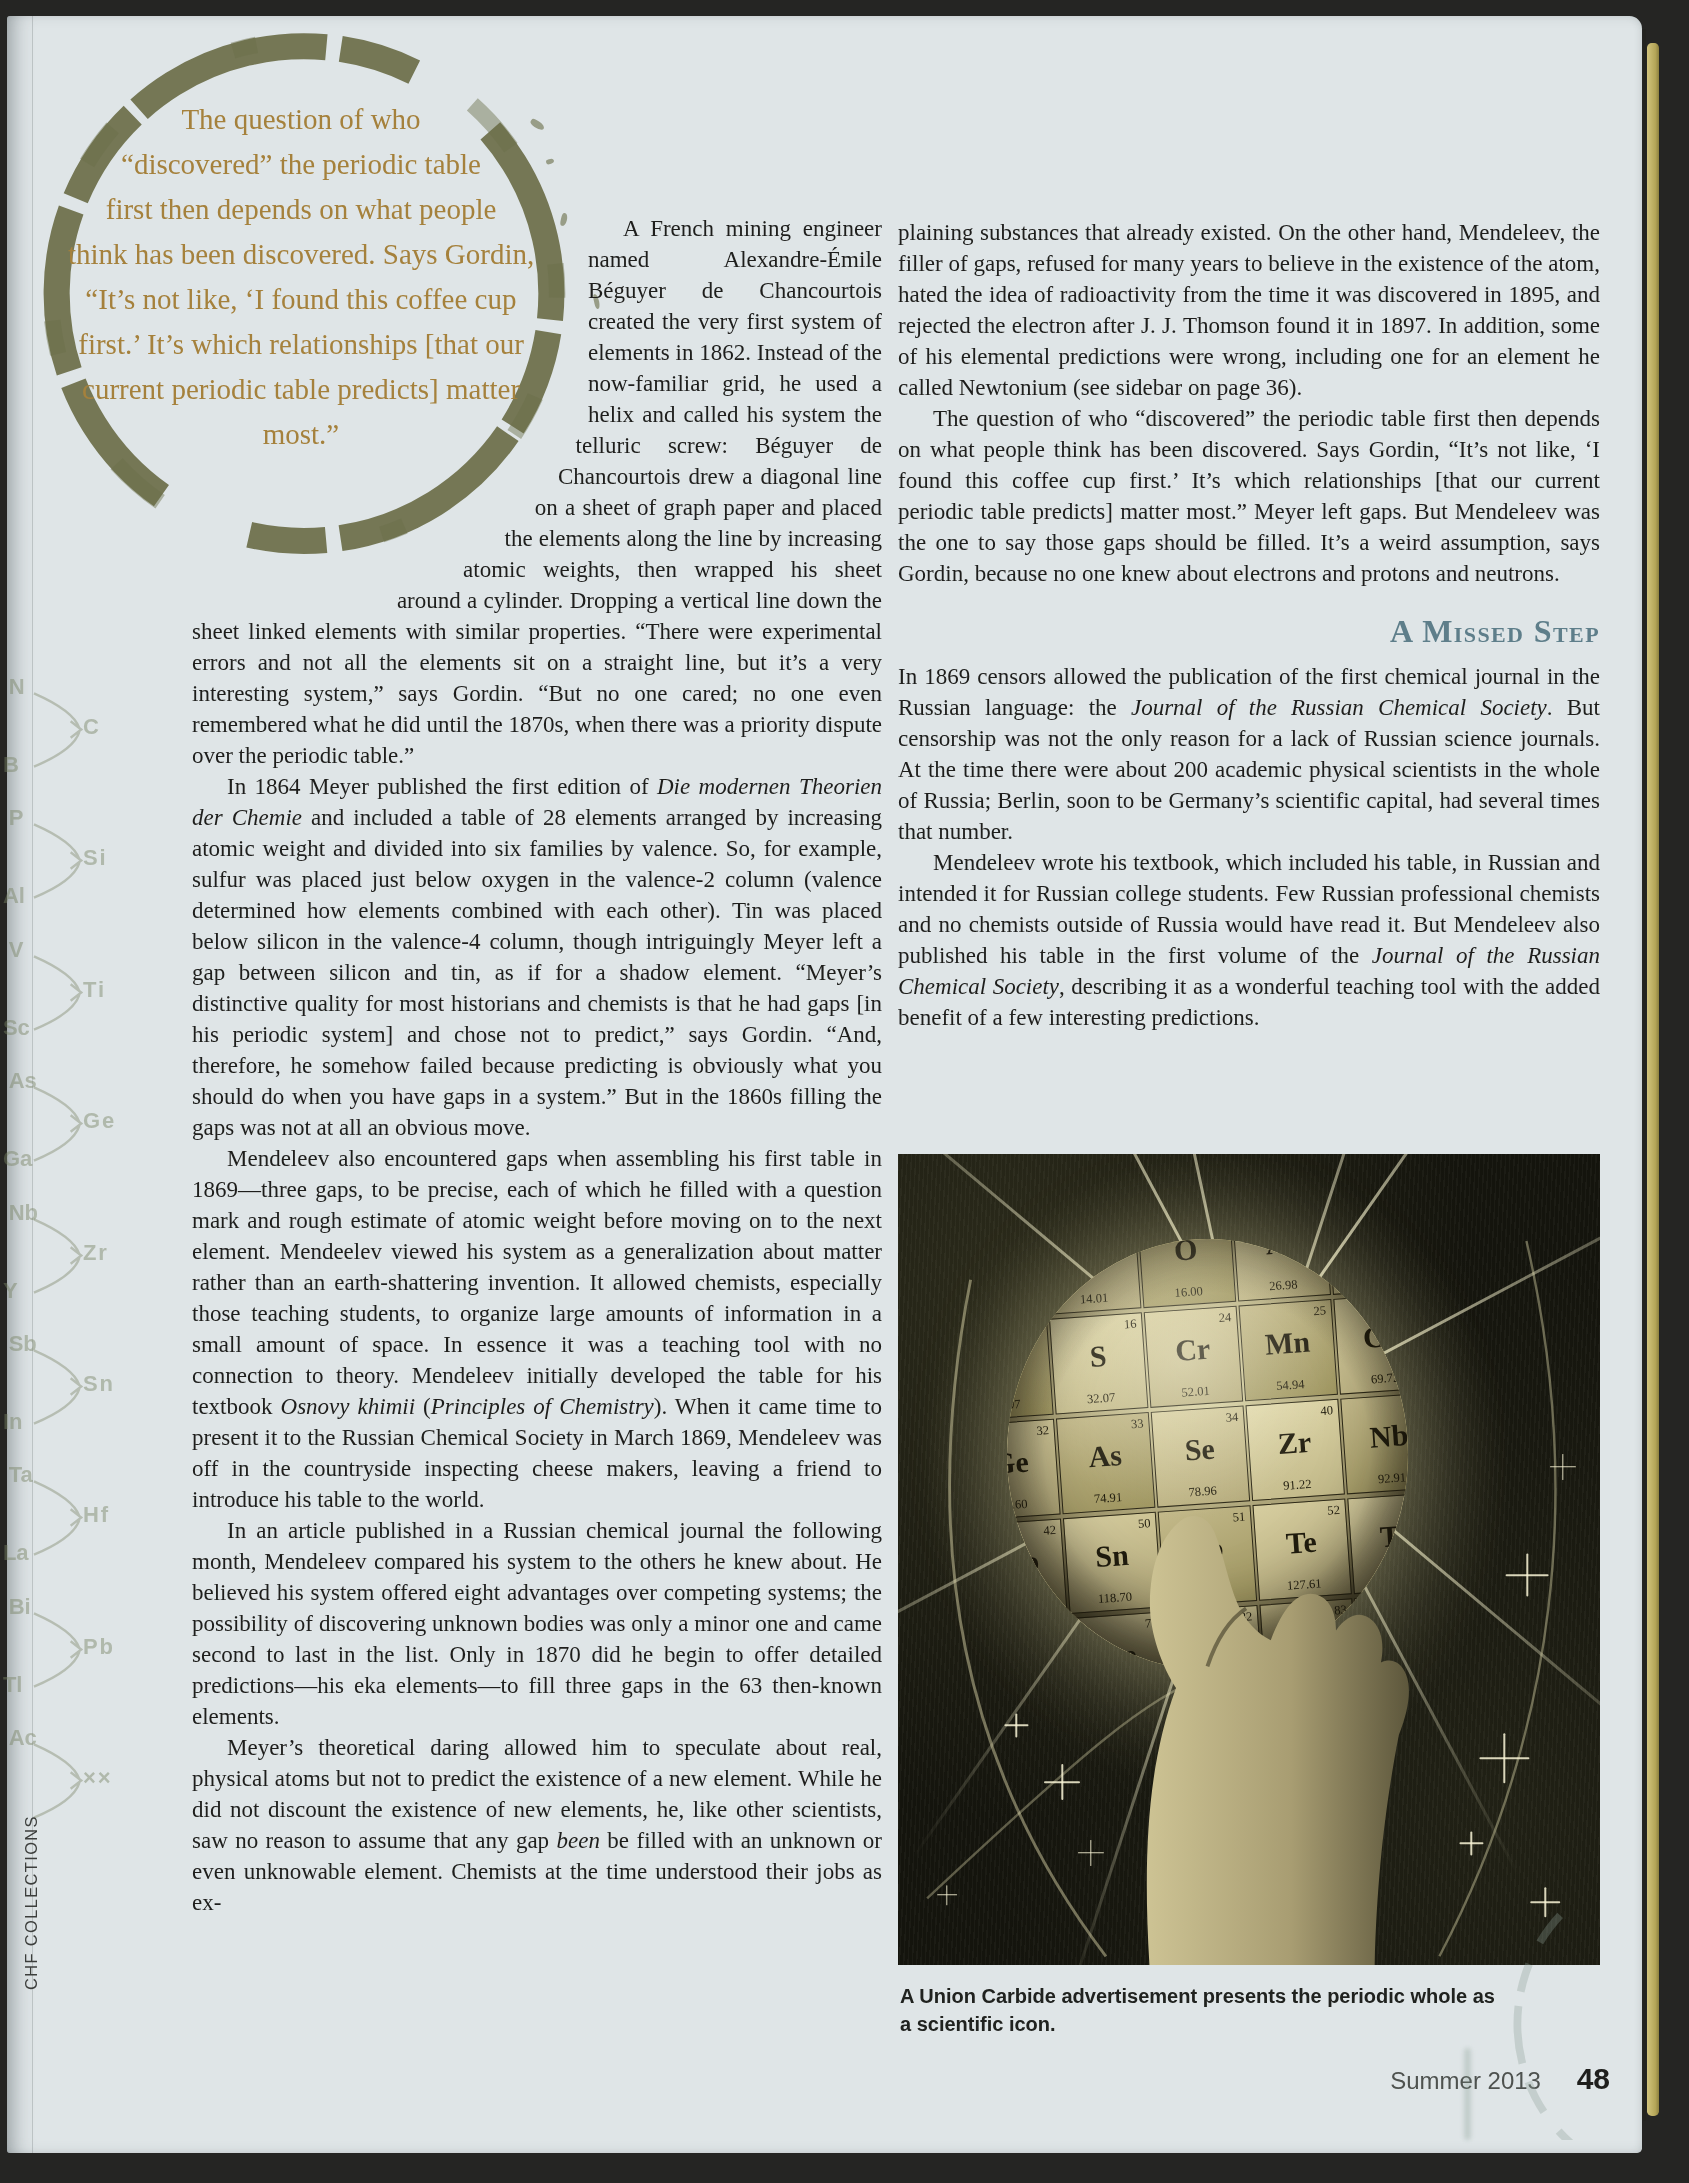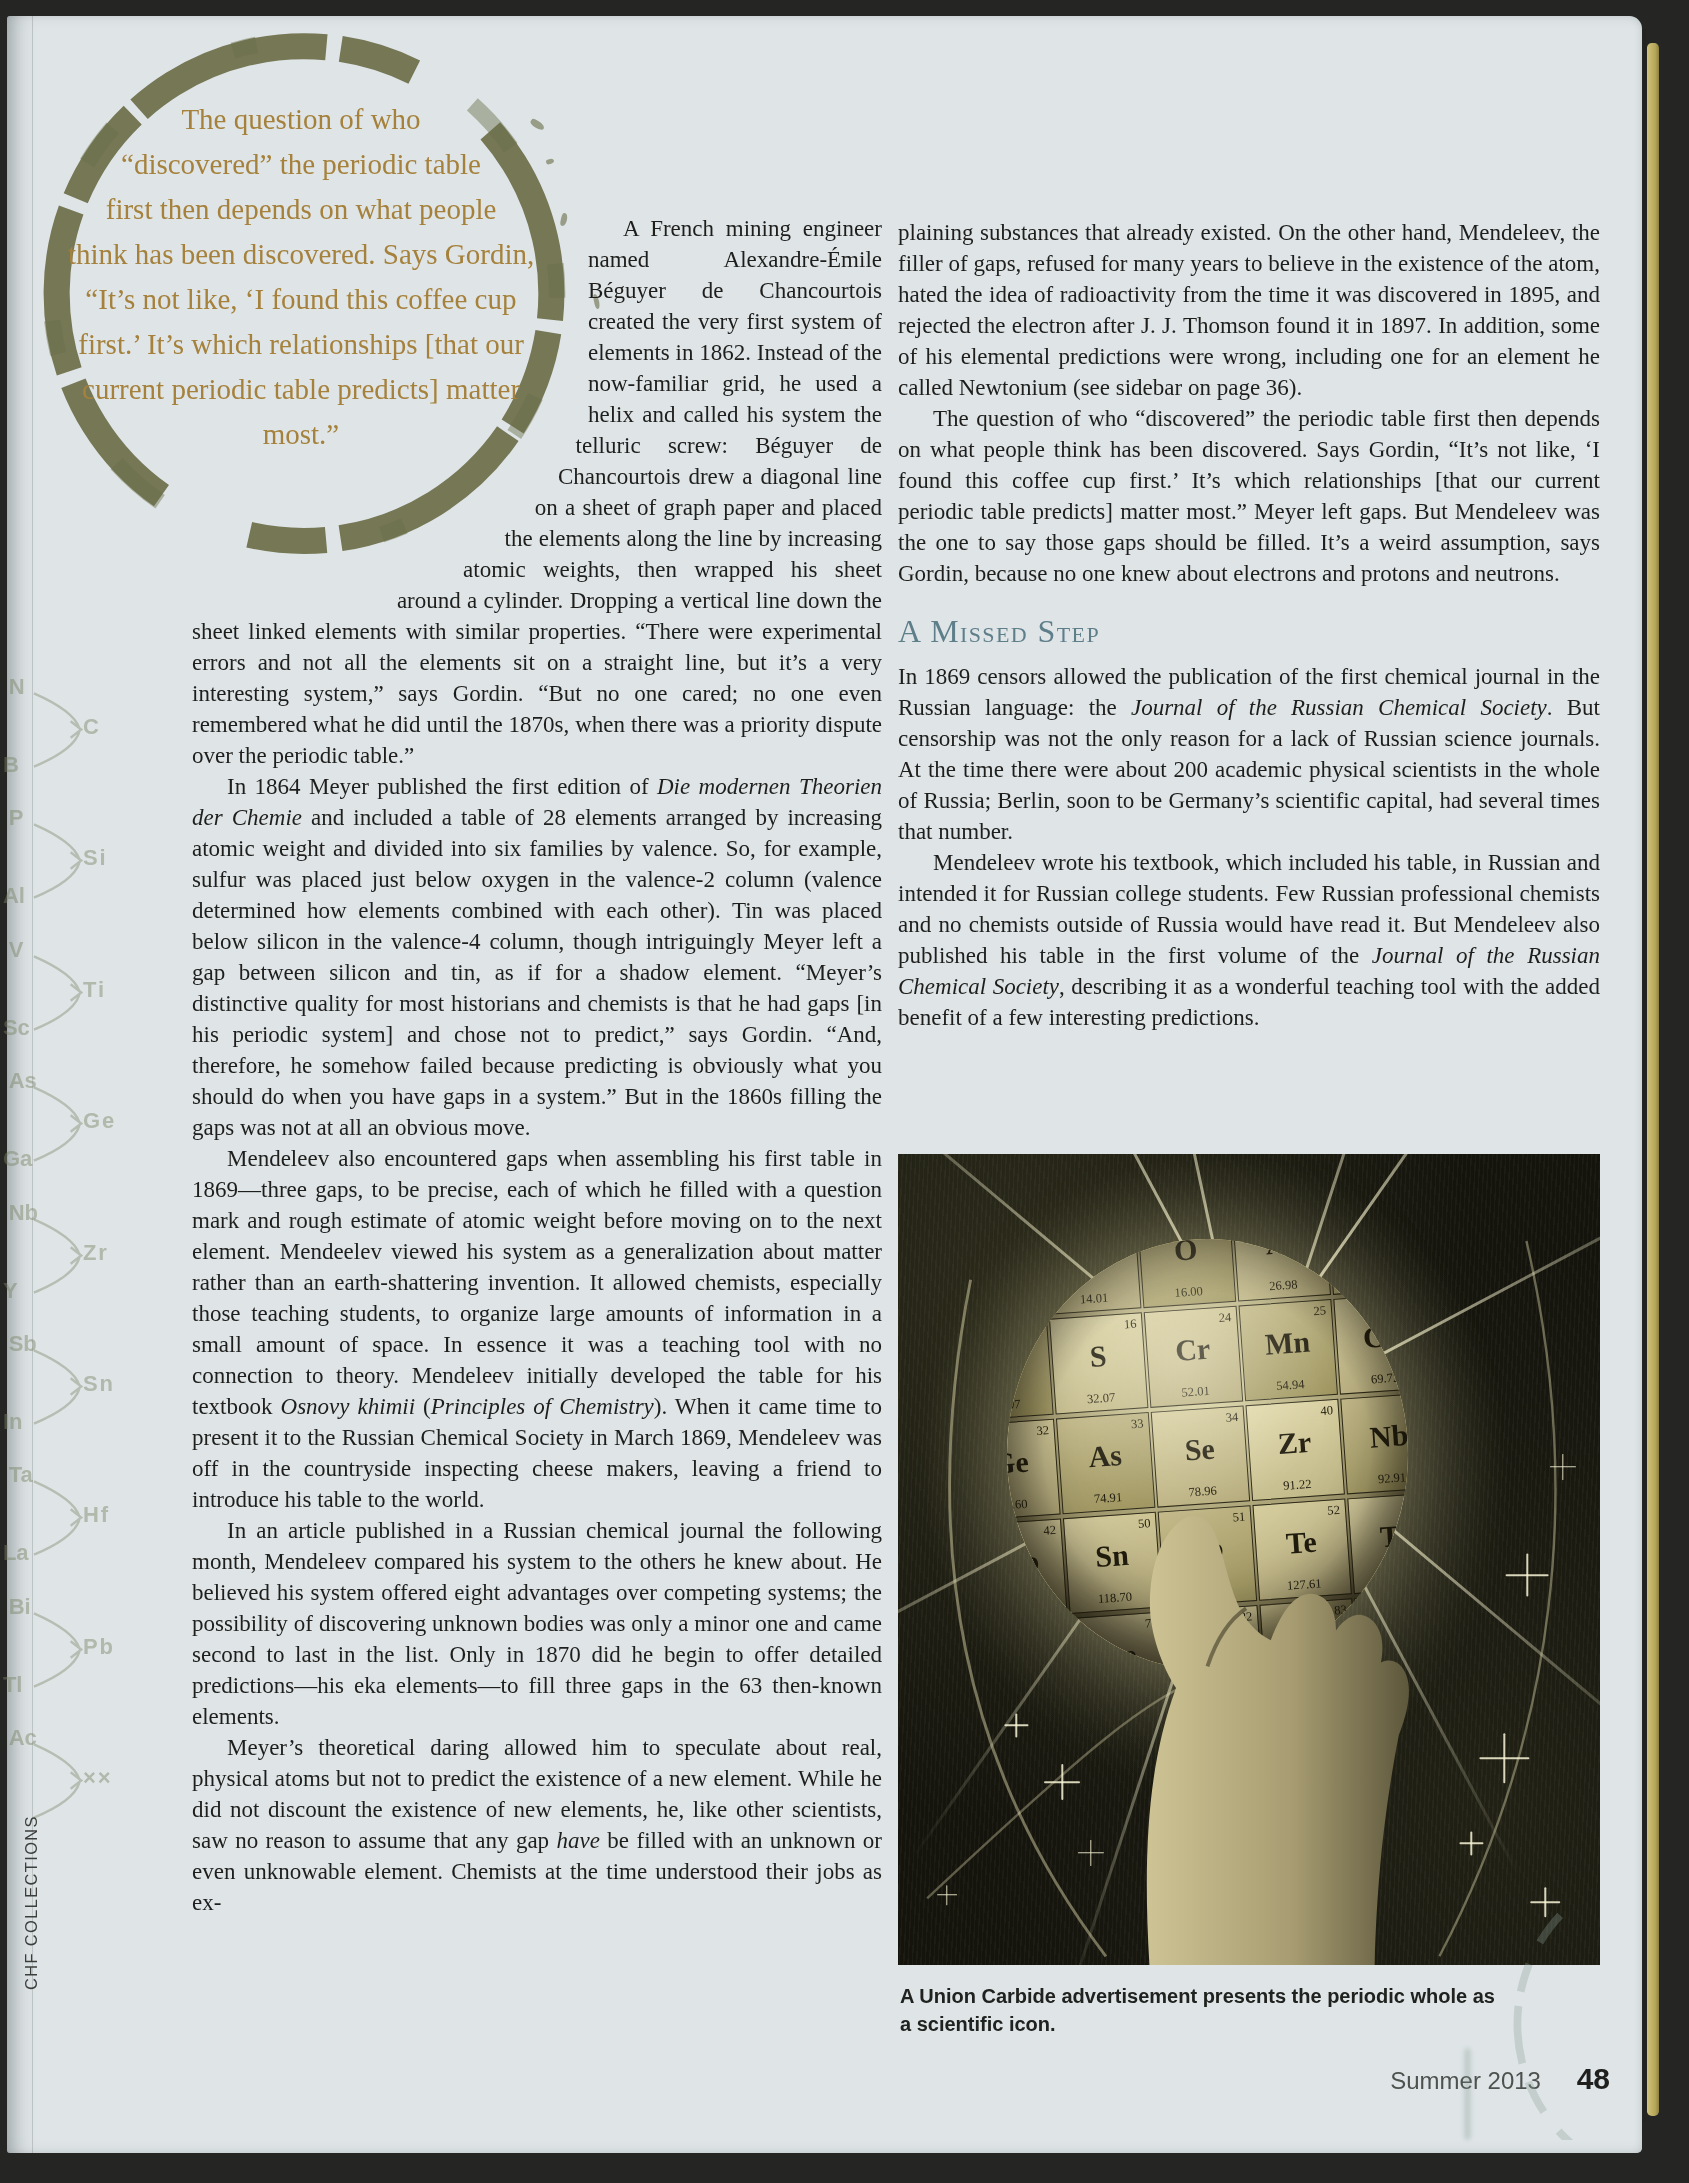--- a/index.html
+++ b/index.html
@@ -33,22 +33,22 @@
   .speck{position:absolute;background:rgba(105,109,72,.6);border-radius:40% 60% 55% 45%;}
   
   .col{position:absolute;color:#1e1e1c;font-size:23px;line-height:31px;overflow:hidden;}
   .col-1{left:192px;top:213px;width:690px;height:1887px;}
   .col-2{left:898px;top:217px;width:702px;height:933px;}
   .circle-spacer{float:left;width:396px;height:387px;shape-outside:circle(289px at 109px 81px);shape-margin:17.4px;}
   .para{margin:0;text-indent:35px;text-align:justify;}
   .flush .para:first-child{text-indent:0;}
   .para em{}
   .section-heading{
-    margin:25px 0 12.6px;font-weight:400;font-variant:small-caps;
-    font-size:32px;line-height:34px;letter-spacing:1.4px;color:#5e7e8a;
+    margin:25px 0 12.6px;font-weight:700;font-variant:small-caps;
+    font-size:32px;line-height:34px;letter-spacing:1.4px;color:#5e7e8a;text-align:right;
   }
   
   .figure{
     position:absolute;left:898px;top:1154px;width:702px;height:811px;overflow:hidden;
     background:#14140d;
   }
   .fig-texture{position:absolute;inset:0;
     background:repeating-linear-gradient(93deg,rgba(255,255,235,.035) 0 1.4px,transparent 1.4px 4.3px),
                radial-gradient(ellipse at 18% 18%,rgba(90,88,55,.35),transparent 55%),
                radial-gradient(ellipse at 85% 80%,rgba(70,70,45,.25),transparent 60%);}
@@ -133,21 +133,21 @@
   <span>The question of who “discovered” the periodic table first then depends on what people think has been discovered. Says Gordin, “It’s not like, ‘I found this coffee cup first.’ It’s which relationships [that our current periodic table predicts] matter most.”</span>
 </div>
 
 <div class="col col-1">
   <div class="circle-spacer"></div>
   <div>
       <p class="para">A French mining engineer named Alexandre-Émile Béguyer de Chancourtois created the very first system of elements in 1862. Instead of the now-familiar grid, he used a helix and called his system the telluric screw: Béguyer de Chancourtois drew a diagonal line on a sheet of graph paper and placed the elements along the line by increasing atomic weights, then wrapped his sheet around a cylinder. Dropping a vertical line down the sheet linked elements with similar properties. “There were experimental errors and not all the elements sit on a straight line, but it’s a very interesting system,” says Gordin. “But no one cared; no one even remembered what he did until the 1870s, when there was a priority dispute over the periodic table.”</p>
       <p class="para">In 1864 Meyer published the first edition of <em>Die modernen Theorien der Chemie</em> and included a table of 28 elements arranged by increasing atomic weight and divided into six families by valence. So, for example, sulfur was placed just below oxygen in the valence-2 column (valence determined how elements combined with each other). Tin was placed below silicon in the valence-4 column, though intriguingly Meyer left a gap between silicon and tin, as if for a shadow element. “Meyer’s distinctive quality for most historians and chemists is that he had gaps [in his periodic system] and chose not to predict,” says Gordin. “And, therefore, he somehow failed because predicting is obviously what you should do when you have gaps in a system.” But in the 1860s filling the gaps was not at all an obvious move.</p>
       <p class="para">Mendeleev also encountered gaps when assembling his first table in 1869—three gaps, to be precise, each of which he filled with a question mark and rough estimate of atomic weight before moving on to the next element. Mendeelev viewed his system as a generalization about matter rather than an earth-shattering invention. It allowed chemists, especially those teaching students, to organize large amounts of information in a small amount of space. In essence it was a teaching tool with no connection to theory. Mendeleev initially developed the table for his textbook <em>Osnovy khimii</em> (<em>Principles of Chemistry</em>). When it came time to present it to the Russian Chemical Society in March 1869, Mendeleev was off in the countryside inspecting cheese makers, leaving a friend to introduce his table to the world.</p>
       <p class="para">In an article published in a Russian chemical journal the following month, Mendeleev compared his system to the others he knew about. He believed his system offered eight advantages over competing systems; the possibility of discovering unknown bodies was only a minor one and came second to last in the list. Only in 1870 did he begin to offer detailed predictions—his eka elements—to fill three gaps in the 63 then-known elements.</p>
-      <p class="para">Meyer’s theoretical daring allowed him to speculate about real, physical atoms but not to predict the existence of a new element. While he did not discount the existence of new elements, he, like other scientists, saw no reason to assume that any gap <em>have</em> be filled with an unknown or even unknowable element. Chemists at the time understood their jobs as ex-</p>
+      <p class="para">Meyer’s theoretical daring allowed him to speculate about real, physical atoms but not to predict the existence of a new element. While he did not discount the existence of new elements, he, like other scientists, saw no reason to assume that any gap <em>been</em> be filled with an unknown or even unknowable element. Chemists at the time understood their jobs as ex-</p>
     </div>
 </div>
 
 <div class="col col-2">
   <div class="flush">
       <p class="para">plaining substances that already existed. On the other hand, Mendeleev, the filler of gaps, refused for many years to believe in the existence of the atom, hated the idea of radioactivity from the time it was discovered in 1895, and rejected the electron after J. J. Thomson found it in 1897. In addition, some of his elemental predictions were wrong, including one for an element he called Newtonium (see sidebar on page 36).</p>
       <p class="para">The question of who “discovered” the periodic table first then depends on what people think has been discovered. Says Gordin, “It’s not like, ‘I found this coffee cup first.’ It’s which relationships [that our current periodic table predicts] matter most.” Meyer left gaps. But Mendeleev was the one to say those gaps should be filled. It’s a weird assumption, says Gordin, because no one knew about electrons and protons and neutrons.</p>
     </div>
   <h2 class="section-heading">A Missed Step</h2>
   <div class="flush">

